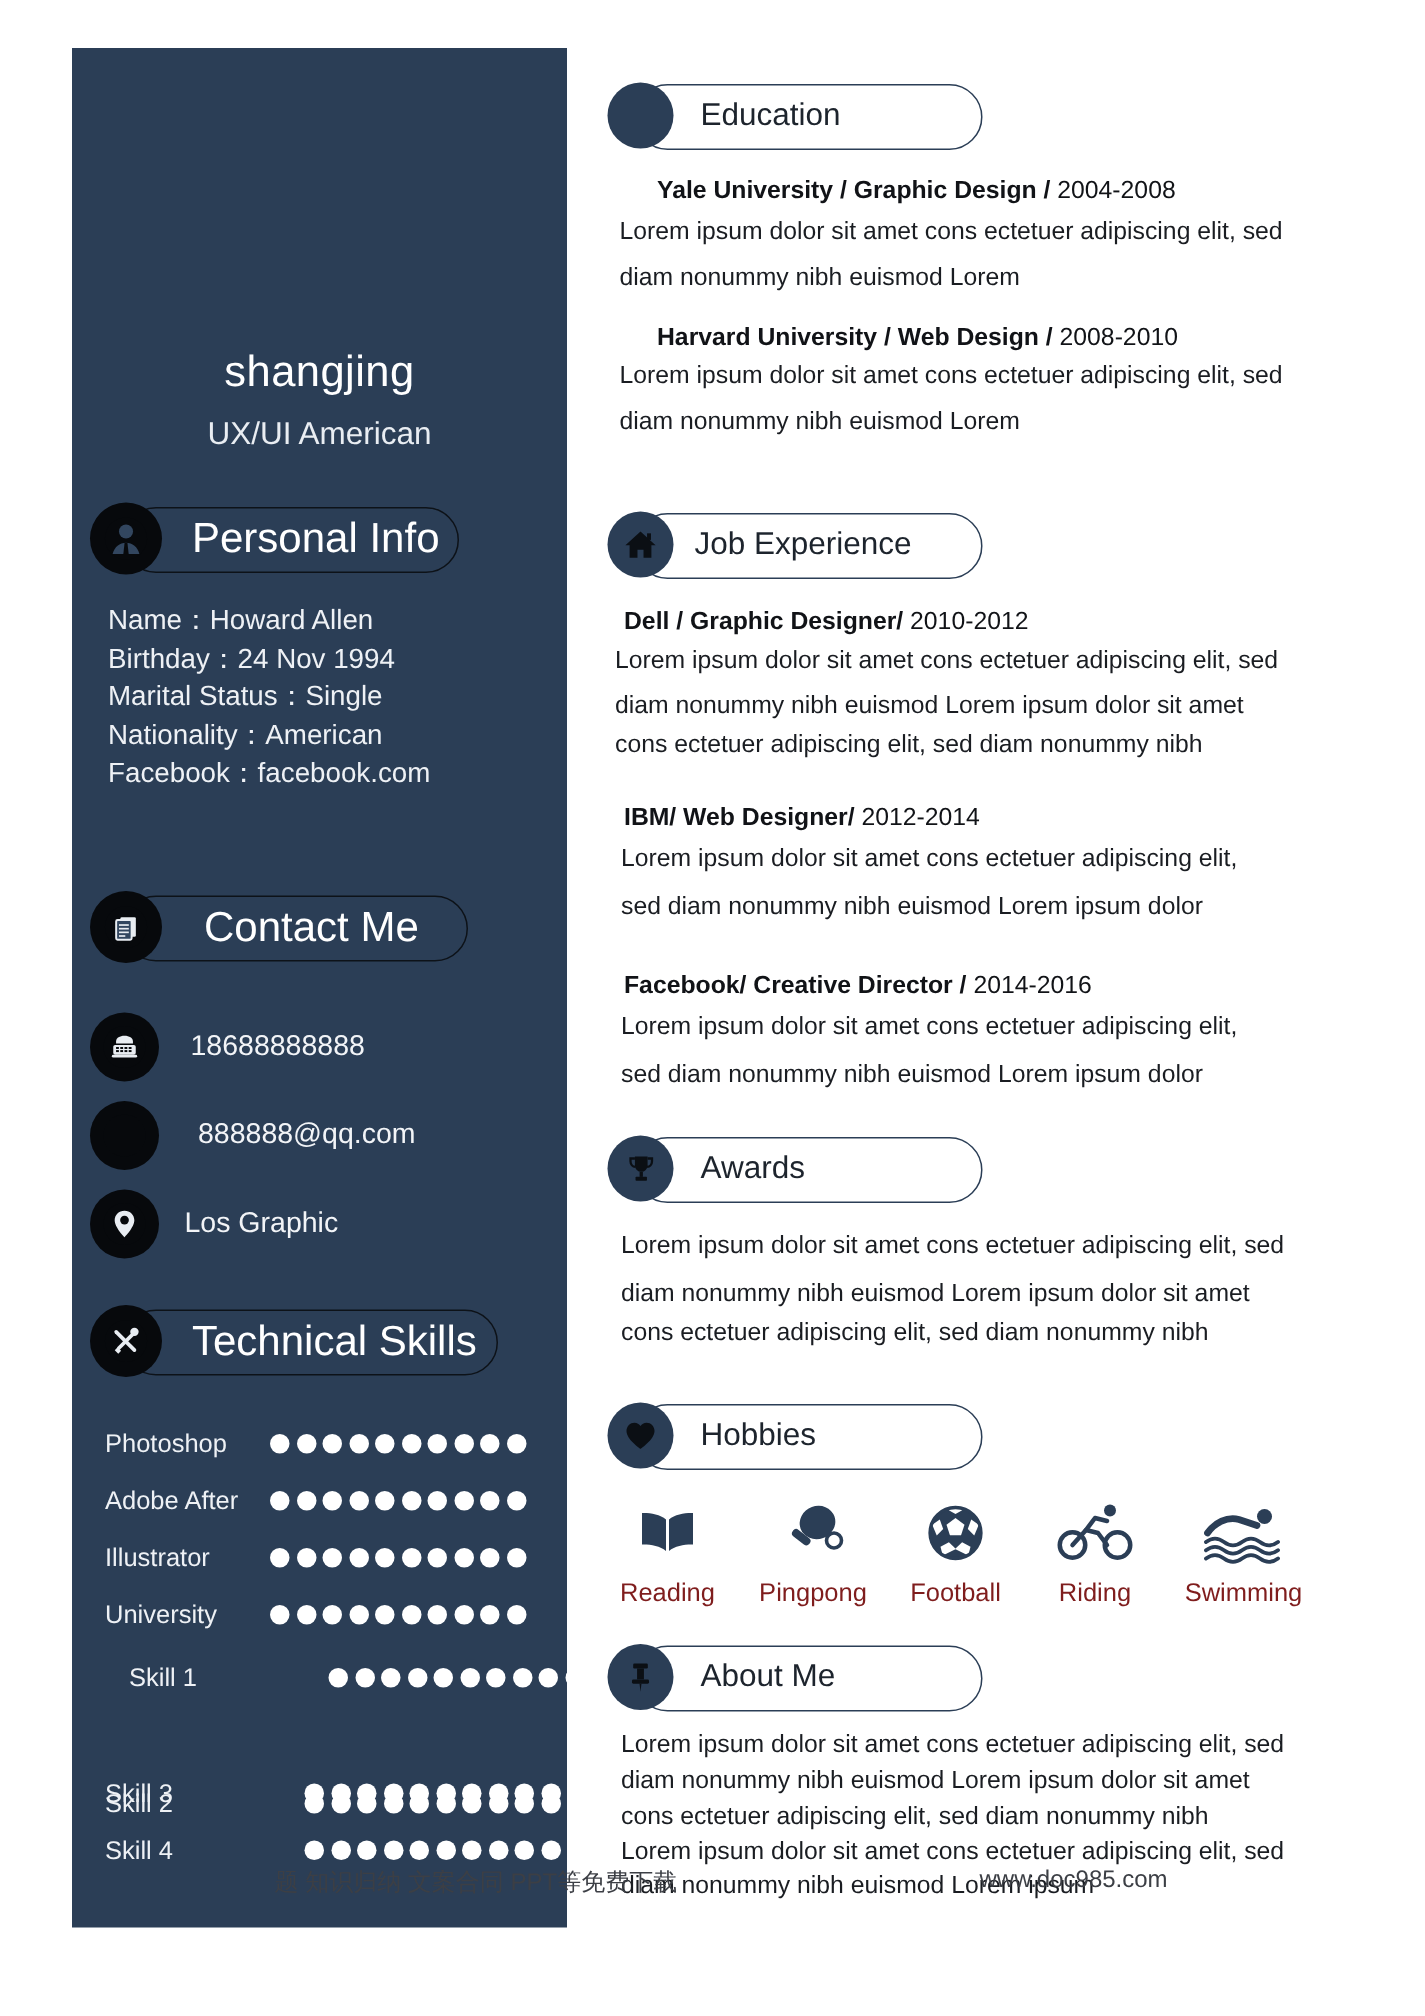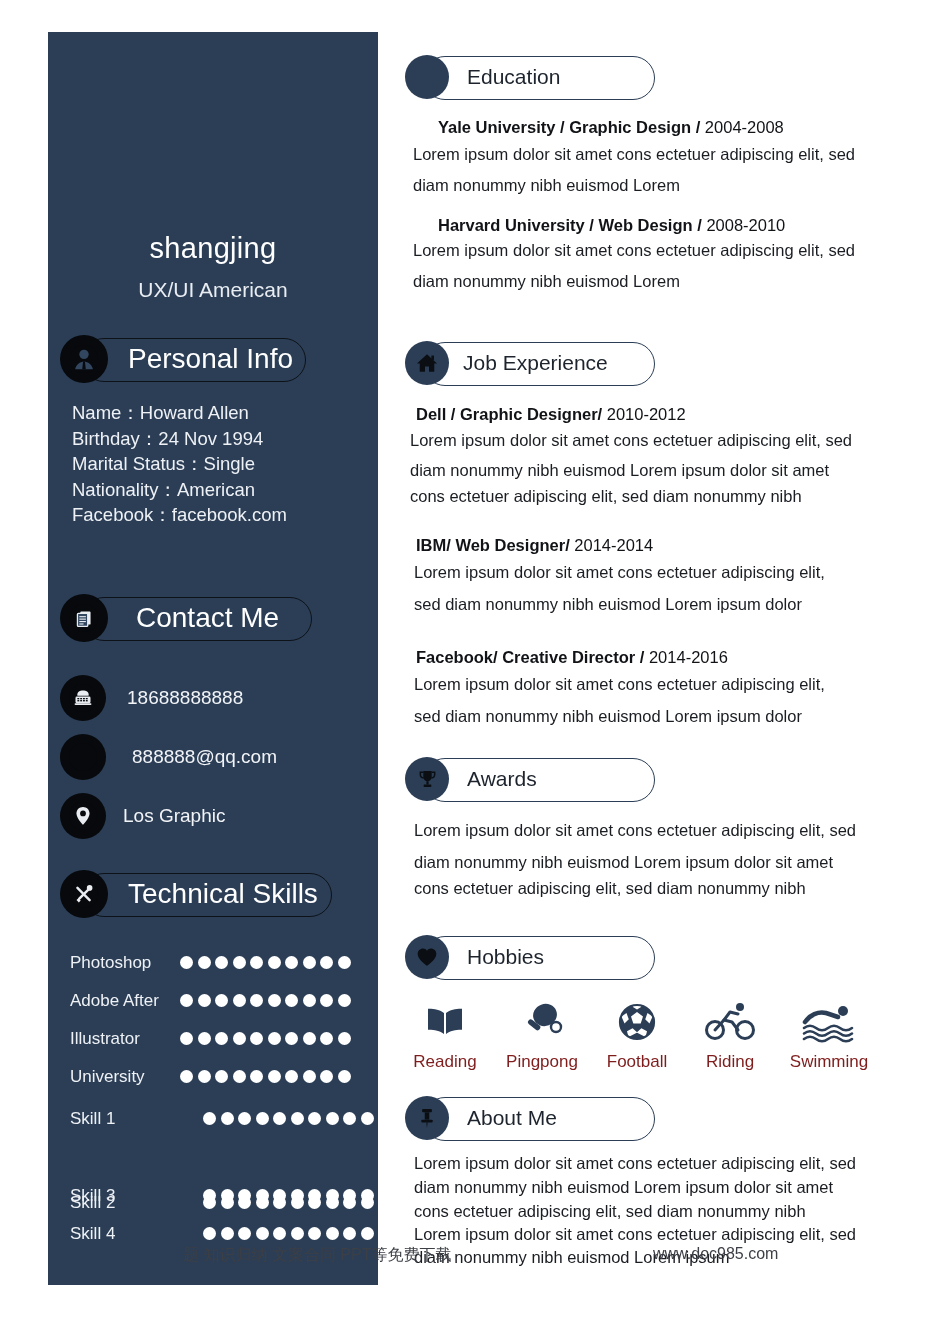--- a/index.html
+++ b/index.html
@@ -415,21 +415,21 @@
           <i class="dot"></i>
           <i class="dot"></i>
           <i class="dot"></i>
           <i class="dot"></i>
           <i class="dot"></i>
           <i class="dot"></i>
           <i class="dot"></i>
           <i class="dot"></i>
       </div>
     </div>
-    <div class="skill-row" style="left:22px; top:1076px; width:300px;">
+    <div class="skill-row" style="left:38px; top:1076px; width:300px;">
       <div class="skill-name">Skill 1</div>
       <div class="dots" style="left:133px;">
         <i class="dot"></i>
           <i class="dot"></i>
           <i class="dot"></i>
           <i class="dot"></i>
           <i class="dot"></i>
           <i class="dot"></i>
           <i class="dot"></i>
           <i class="dot"></i>
@@ -517,21 +517,21 @@
     </div>
 
     <div class="entry-title" style="left:11px; top:405px;text-align:right;">
       <b>Dell / Graphic Designer/</b><span> 2010-2012</span>
     </div>
     <div class="body-line" style="left:5px; top:431px;">Lorem ipsum dolor sit amet cons ectetuer adipiscing elit, sed</div>
     <div class="body-line" style="left:5px; top:461px;">diam nonummy nibh euismod  Lorem ipsum dolor sit amet</div>
     <div class="body-line" style="left:5px; top:487px;">cons ectetuer adipiscing elit, sed diam nonummy nibh</div>
 
     <div class="entry-title" style="left:11px; top:536px;">
-      <b>IBM/ Web Designer/</b><span> 2014-2014</span>
+      <b>IBM/ Web Designer/</b><span> 2012-2014</span>
     </div>
     <div class="body-line" style="left:9px; top:563px;">Lorem ipsum dolor sit amet cons ectetuer adipiscing elit,</div>
     <div class="body-line" style="left:9px; top:595px;">sed diam nonummy nibh euismod  Lorem ipsum dolor</div>
 
     <div class="entry-title" style="left:11px; top:648px;">
       <b>Facebook/ Creative Director /</b><span> 2014-2016</span>
     </div>
     <div class="body-line" style="left:9px; top:675px;">Lorem ipsum dolor sit amet cons ectetuer adipiscing elit,</div>
     <div class="body-line" style="left:9px; top:707px;">sed diam nonummy nibh euismod  Lorem ipsum dolor</div>
 

